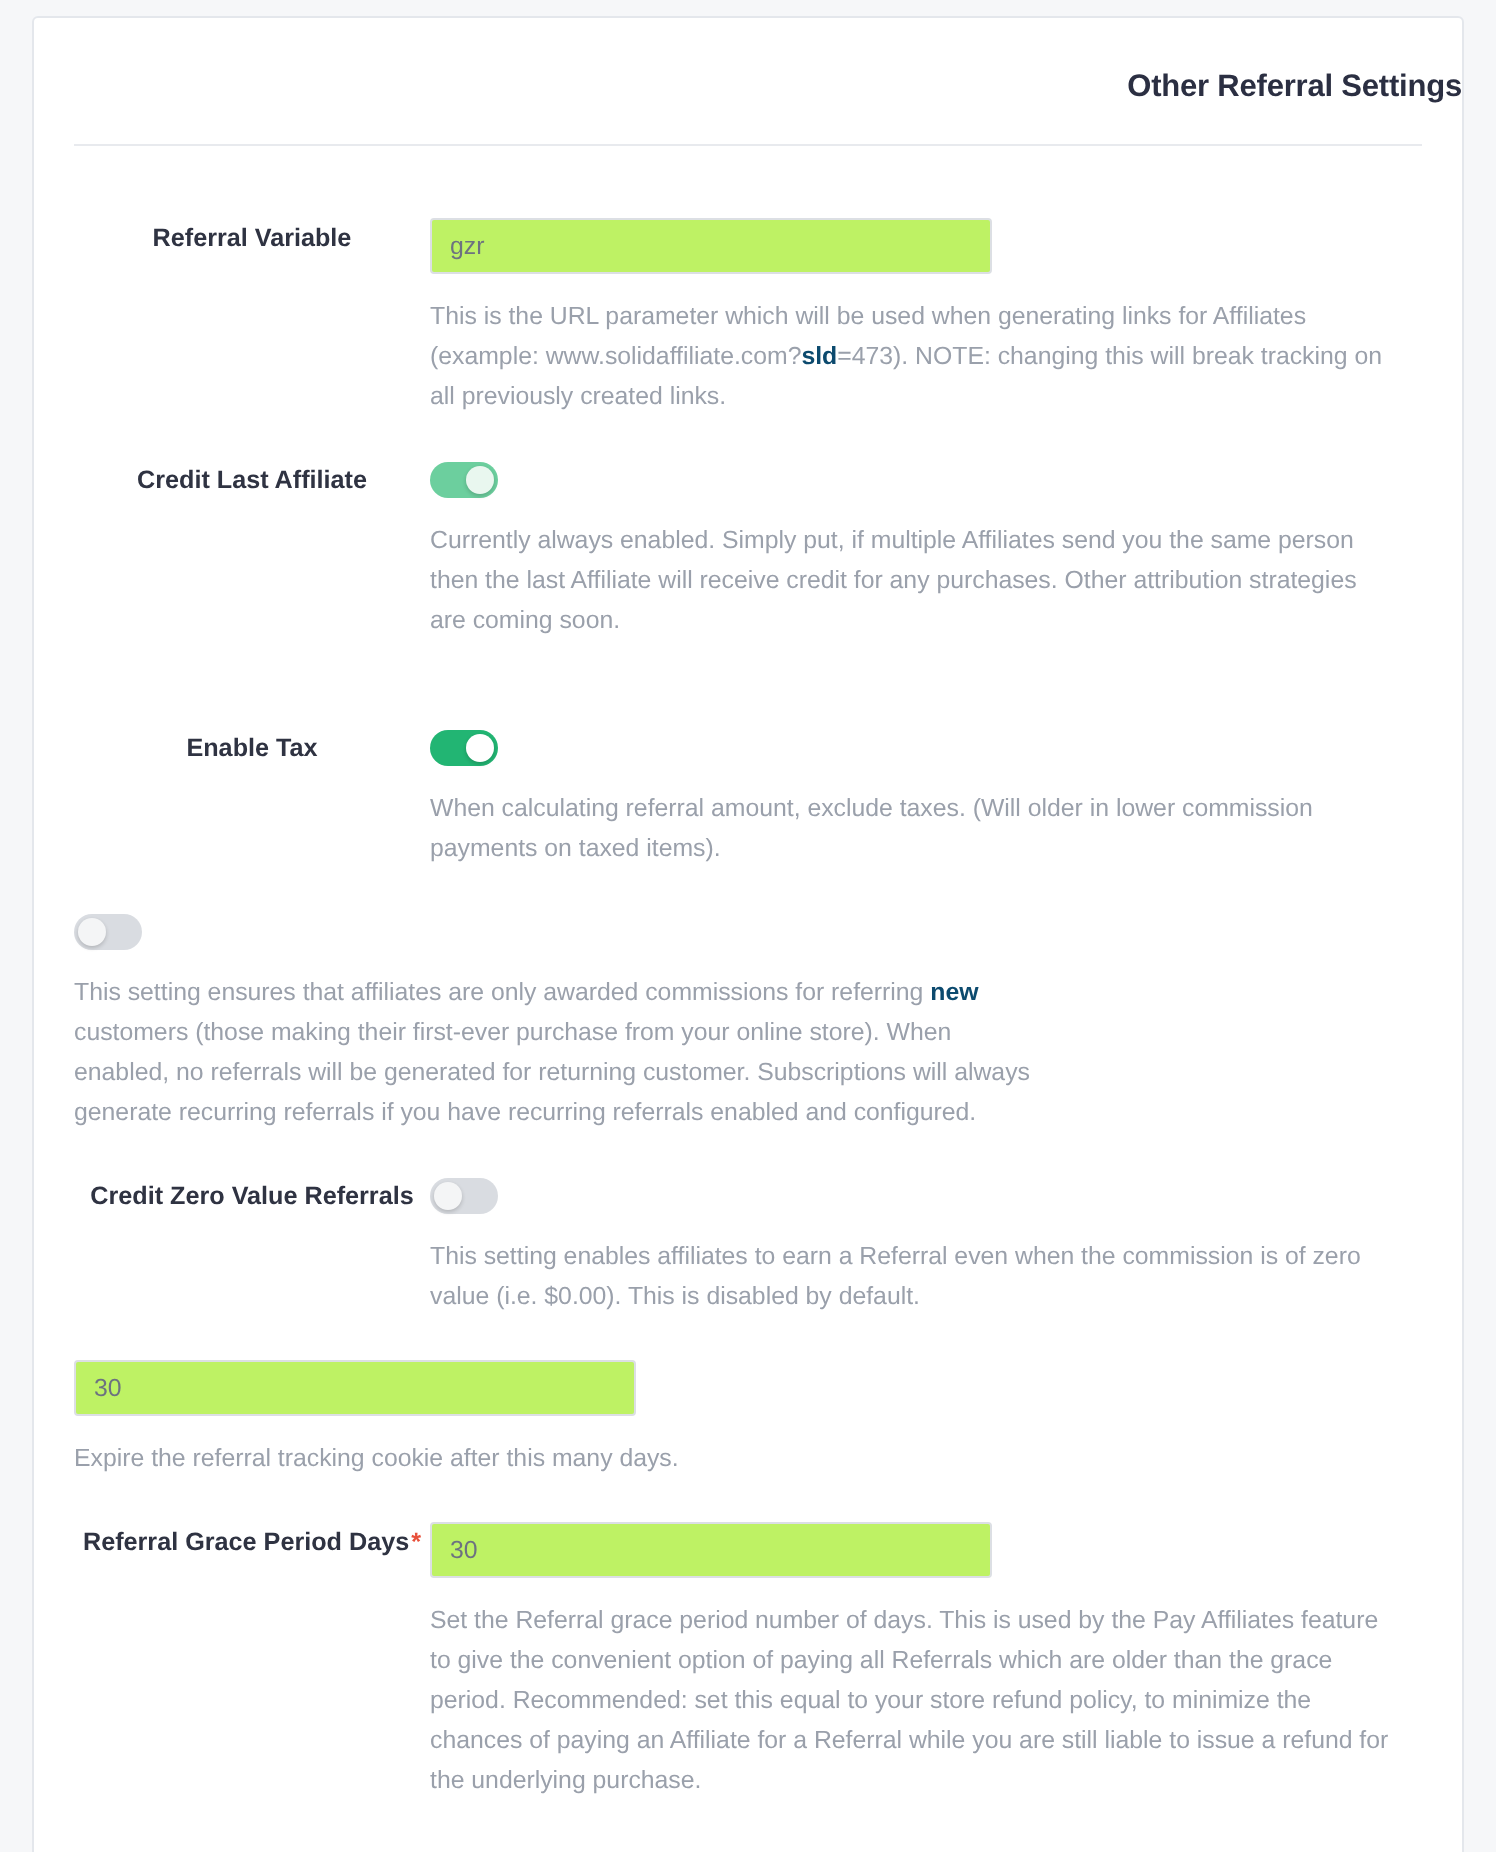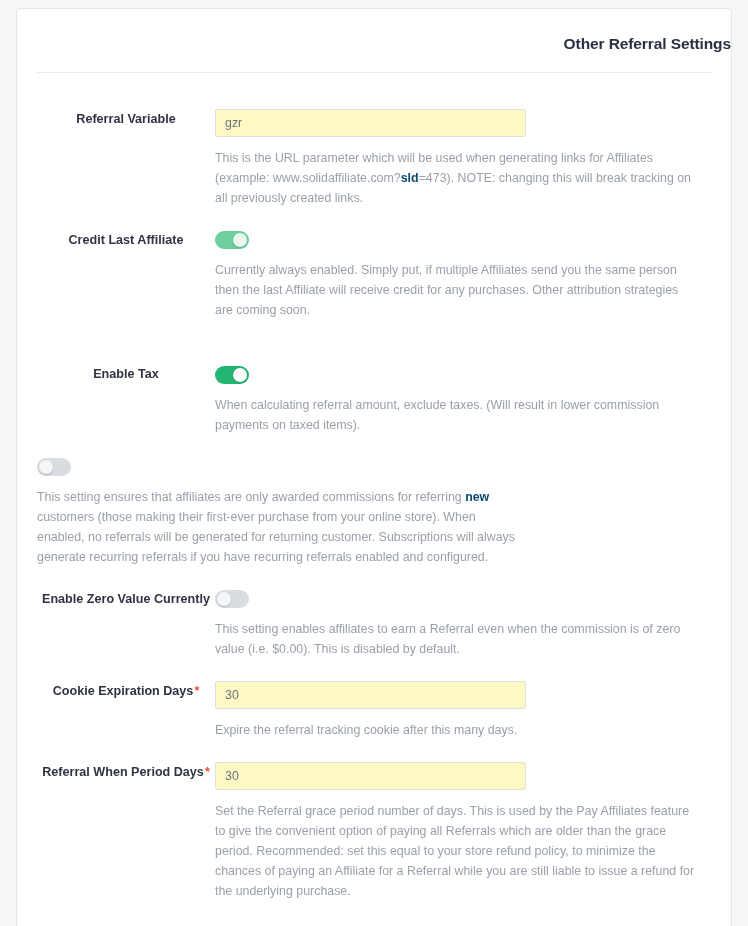--- a/index.html
+++ b/index.html
@@ -62,27 +62,27 @@
     color: #e8503a;
     font-weight: bold;
     margin-left: 1px;
   }
   .row-control {
     flex: 1 1 auto;
     min-width: 0;
   }
   .text-input {
     display: block;
-    width: 311px;
+    width: 281px;
     height: 28px;
     padding: 0 9px;
     font-family: "Liberation Sans", sans-serif;
     font-size: 12.4px;
     color: #6d7280;
-    background: #fef9c3;
+    background: #bef264;
     border: 1px solid #dcdfe4;
     border-radius: 2px;
     outline: none;
   }
   .help {
     margin: 11px 0 0 0;
     font-size: 12.4px;
     line-height: 20px;
     color: #9aa0ab;
     max-width: 484px;
@@ -134,42 +134,41 @@
         </div>
         <div class="sp-1"></div>
         <div class="row">
           <div class="row-label"><span>Credit Last Affiliate</span></div>
           <div class="row-control"><div class="toggle on-soft" role="switch" aria-checked="true"><span class="knob"></span></div><p class="help"><span>Currently always enabled. Simply put, if multiple Affiliates send you the same person then the last Affiliate will receive credit for any purchases. Other attribution strategies are coming soon.</span></p></div>
         </div>
         <div class="sp-1"></div>
         <div class="sp-1"></div>
         <div class="row">
           <div class="row-label"><span>Enable Tax</span></div>
-          <div class="row-control"><div class="toggle on" role="switch" aria-checked="true"><span class="knob"></span></div><p class="help"><span>When calculating referral amount, exclude taxes. (Will result in lower commission payments on taxed items).</span></p></div>
+          <div class="row-control"><div class="toggle on" role="switch" aria-checked="true"><span class="knob"></span></div><p class="help"><span>When calculating referral amount, exclude taxes. (Will older in lower commission payments on taxed items).</span></p></div>
         </div>
         <div class="sp-1"></div>
         <div class="row">
           <div class="row-control"><div class="toggle off" role="switch" aria-checked="false"><span class="knob"></span></div><p class="help"><span>This setting ensures that affiliates are only awarded commissions for referring </span><b>new</b><span> customers (those making their first-ever purchase from your online store). When enabled, no referrals will be generated for returning customer. Subscriptions will always generate recurring referrals if you have recurring referrals enabled and configured.</span></p></div>
         </div>
         <div class="sp-1"></div>
         <div class="row">
-          <div class="row-label"><span>Enable Zero Value Currently</span></div>
+          <div class="row-label"><span>Credit Zero Value Referrals</span></div>
           <div class="row-control"><div class="toggle off" role="switch" aria-checked="false"><span class="knob"></span></div><p class="help"><span>This setting enables affiliates to earn a Referral even when the commission is of zero value (i.e. $0.00). This is disabled by default.</span></p></div>
         </div>
         <div class="sp-1"></div>
         <div class="row">
-          <div class="row-label"><span>Cookie Expiration Days</span><span class="req">*</span></div>
           <div class="row-control">
             <input type="text" class="text-input" value="30" style="">
             <p class="help"><span>Expire the referral tracking cookie after this many days.</span></p>
           </div>
         </div>
         <div class="sp-1"></div>
         <div class="row">
-          <div class="row-label"><span>Referral When Period Days</span><span class="req">*</span></div>
+          <div class="row-label"><span>Referral Grace Period Days</span><span class="req">*</span></div>
           <div class="row-control">
             <input type="text" class="text-input" value="30" style="">
             <p class="help"><span>Set the Referral grace period number of days. This is used by the Pay Affiliates feature to give the convenient option of paying all Referrals which are older than the grace period. Recommended: set this equal to your store refund policy, to minimize the chances of paying an Affiliate for a Referral while you are still liable to issue a refund for the underlying purchase.</span></p>
           </div>
         </div>
       </div>
   </div>
 </div>
 
 </body></html>

